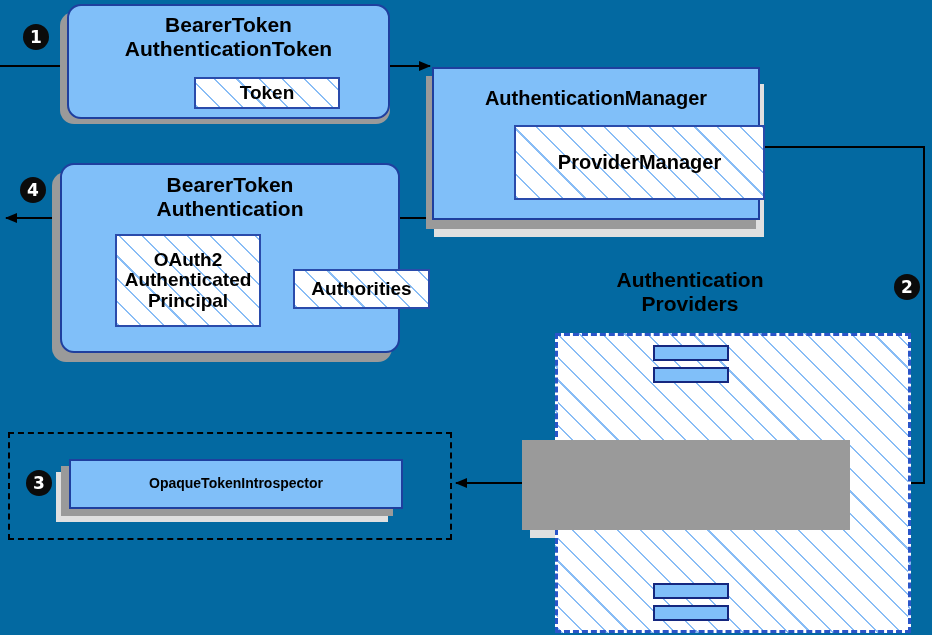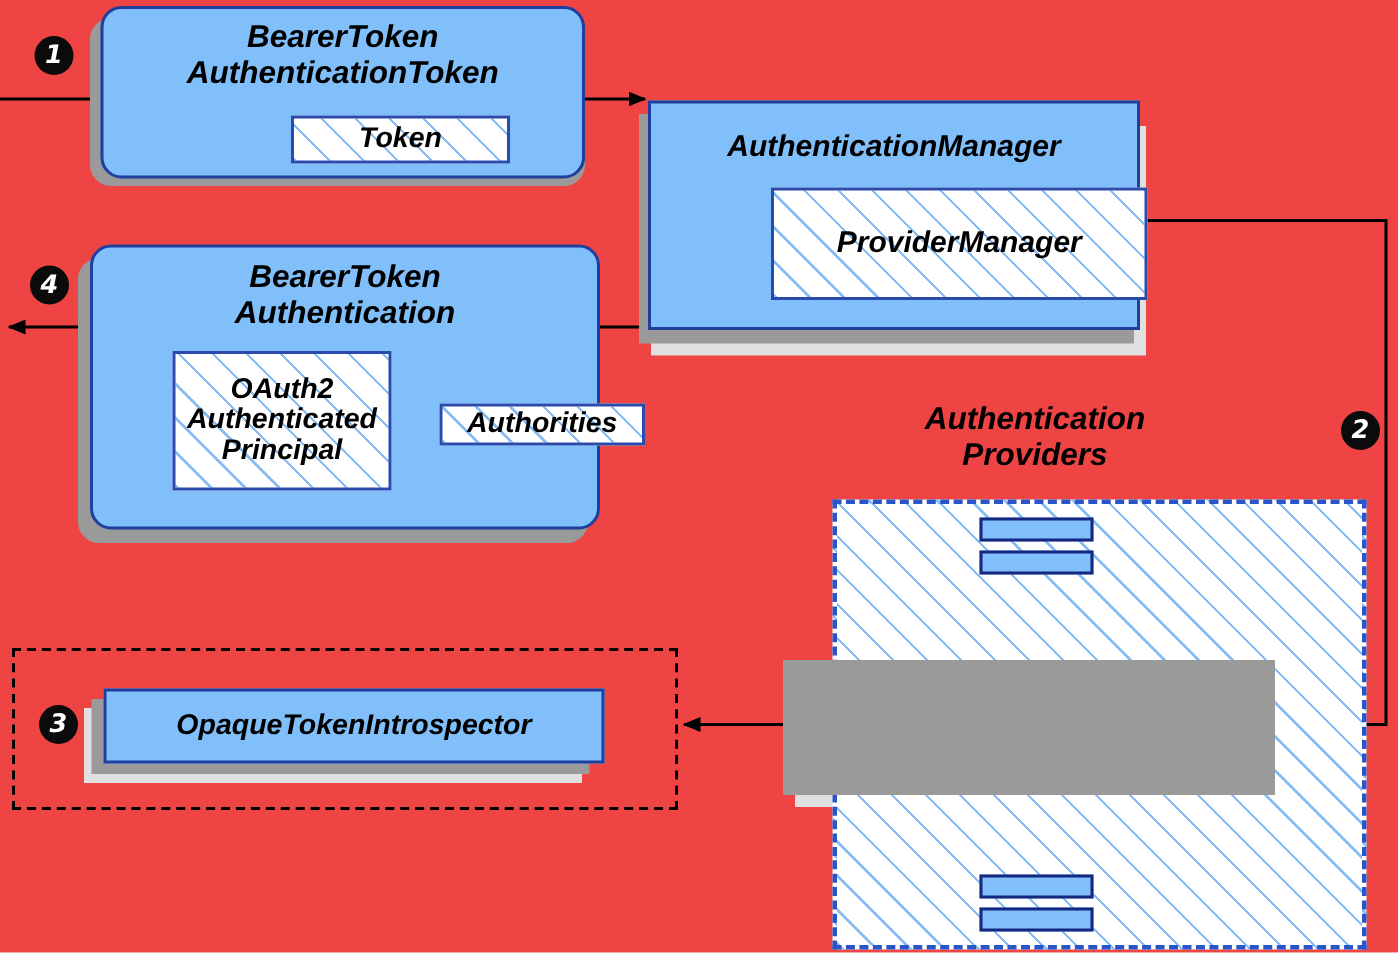--- a/index.html
+++ b/index.html
@@ -8,23 +8,22 @@
     padding: 0;
     background: #ffffff;
   }
   body {
     font-family: "Liberation Sans", sans-serif;
   }
   #diagram {
     position: relative;
     width: 932px;
     height: 635px;
-    background: #ef4444;
+    background: #0369a1;
     overflow: hidden;
-    font-style: italic;
   }
   #wires {
     position: absolute;
     left: 0; top: 0;
     width: 932px; height: 635px;
     pointer-events: none;
   }
 
   
   .node {
@@ -208,42 +207,42 @@
 
   <div class="node rounded" style="left:60px; top:163px; width:340px; height:190px; padding-top:8px;">
     <div class="node-title" style="font-size:21px;">BearerToken
 Authentication</div>
   </div>
   <div class="inner hatch" style="left:72px; top:234px; width:146px; height:93px; font-size:19px;">
     <span style="white-space:pre-line;">OAuth2
 Authenticated
 Principal</span>
   </div>
-  <div class="inner hatch" style="left:250px; top:269px; width:137px; height:28px; font-size:19px;">
+  <div class="inner hatch" style="left:250px; top:269px; width:137px; height:40px; font-size:19px;">
     <span>Authorities</span>
   </div>
 
   <div class="caption" style="left:512px; top:268px; width:356px; font-size:21px;">Authentication
 Providers</div>
 
   <div class="dashed-blue hatch" style="left:512px; top:333px; width:356px; height:300px;"></div>
 
   <div class="bars" style="left:653px; top:345px; width:76px; height:38px;">
     <span></span>
     <span></span>
   </div>
   <div class="bars" style="left:653px; top:583px; width:76px; height:38px;">
     <span></span>
     <span></span>
   </div>
 
 
   <div class="dashed-black" style="left:8px; top:432px; width:444px; height:108px;"></div>
   <div class="node" style="left:69px; top:459px; width:334px; height:50px; justify-content:center;">
-    <div class="node-title" style="font-size:19px;">OpaqueTokenIntrospector</div>
+    <div class="node-title" style="font-size:14px;">OpaqueTokenIntrospector</div>
   </div>
 
   <div class="step" style="left:23px; top:24px;">
     <span>1</span>
   </div>
   <div class="step" style="left:894px; top:274px;">
     <span>2</span>
   </div>
   <div class="step" style="left:26px; top:470px;">
     <span>3</span>

